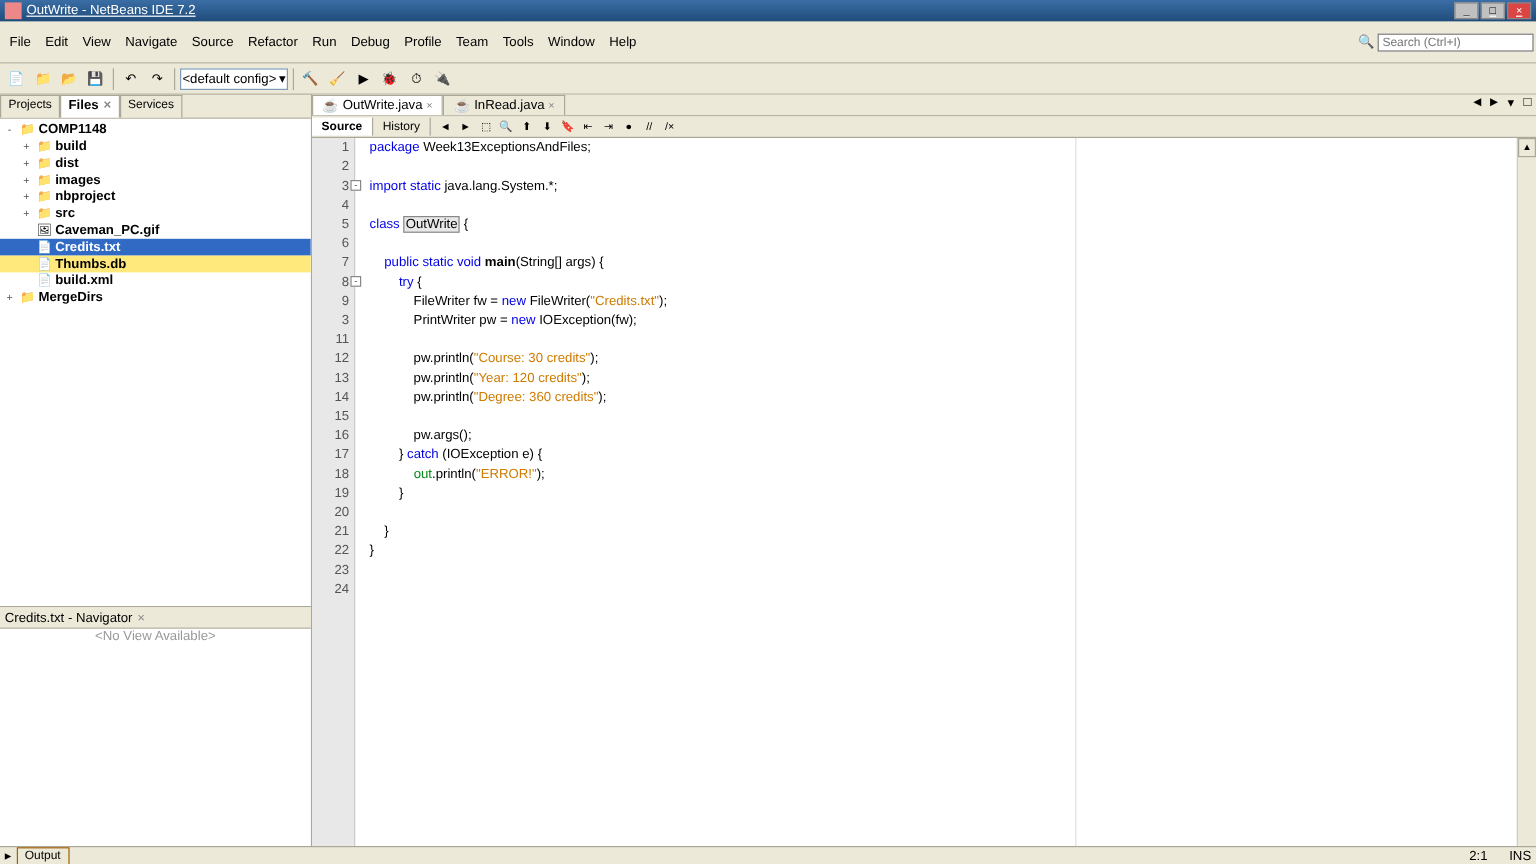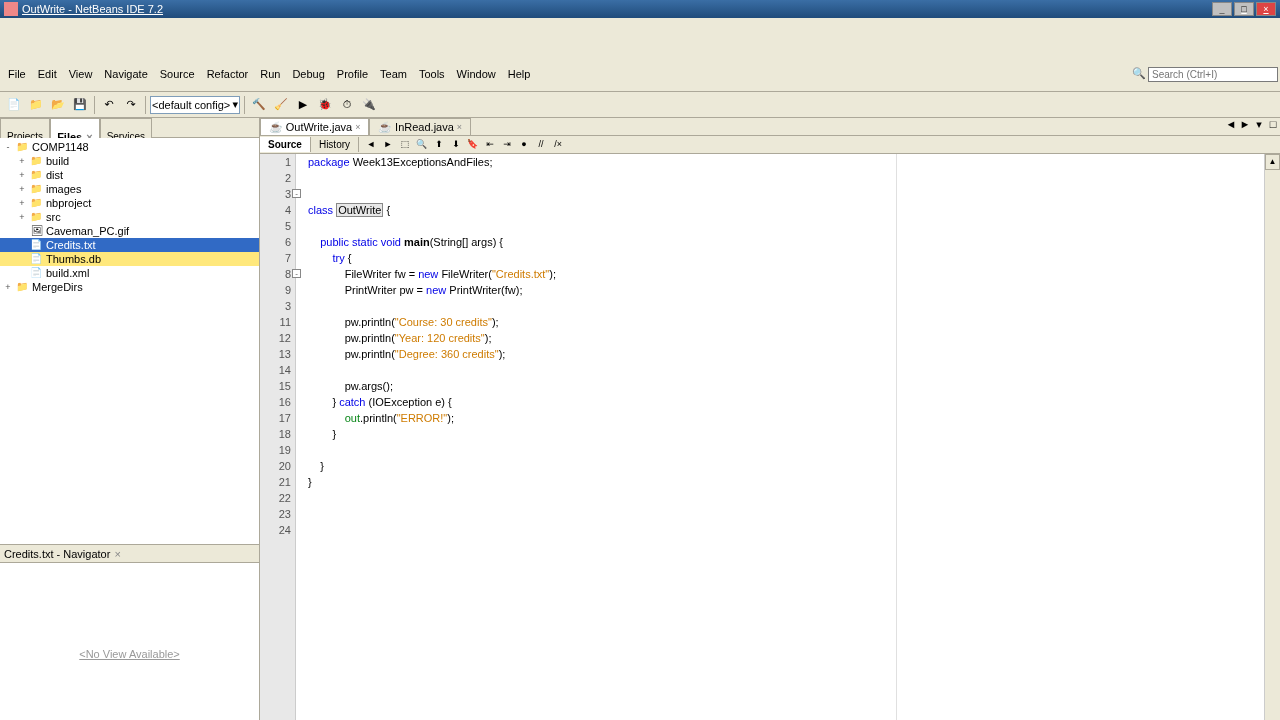--- a/index.html
+++ b/index.html
@@ -5,51 +5,51 @@
 * { margin:0; padding:0; box-sizing:border-box; font-family:Tahoma,Arial,sans-serif; font-size:11px; }
 body { background:#ece9d8; width:1280px; height:720px; overflow:hidden; user-select:none; }
 
 .titlebar { height:18px; background:linear-gradient(#3a6ea5,#1f4b7a); color:#fff; display:flex; align-items:center; padding:0 4px; font-size:10px;text-decoration:underline; }
 .titlebar .icon { width:14px; height:14px; background:#e88; margin-right:4px; }
 .titlebar .spacer { flex:1; }
 .titlebar .winbtns { display:flex; gap:2px; }
 .titlebar .winbtn { width:20px; height:14px; background:#c0c0c0; border:1px solid #888; text-align:center; line-height:12px; font-size:9px; color:#000; cursor:pointer; }
 .titlebar .winbtn.close { background:#d44; color:#fff; }
 
-.menubar { height:18px; background:#ece9d8; display:flex; align-items:center; padding:17px 2px; border-bottom:1px solid #aca899;margin-top:39px; }
+.menubar { height:18px; background:#ece9d8; display:flex; align-items:center; padding:17px 2px; border-bottom:1px solid #aca899; }
 .menubar .mitem { padding:1px 6px; font-size:11px; cursor:pointer; }
 .menubar .spacer { flex:1; }
 .menubar .search { width:130px; height:15px; border:1px solid #7a7a7a; background:#fff; padding:0 3px; font-size:10px; }
 .menubar .search-ico { width:14px; height:14px; text-align:center; margin-right:2px; }
 
 .toolbar { height:26px; background:#ece9d8; border-bottom:1px solid #aca899; display:flex; align-items:center; padding:0 4px; gap:2px; }
 .tbtn { width:20px; height:20px; border:1px solid transparent; display:flex; align-items:center; justify-content:center; cursor:pointer; }
 .tsep { width:1px; height:18px; background:#aca899; margin:0 2px; }
 .tcombo { width:90px; height:18px; border:1px solid #7f9db9; background:#fff; font-size:10px; padding:0 1px; display:flex; align-items:center; justify-content:space-between; }
 
 .main { display:flex; height:calc(720px - 18px - 18px - 26px - 16px - 16px); }
 .leftcol { width:260px; display:flex; flex-direction:column; border-right:1px solid #aca899; }
 .lefttabs { height:20px; background:#ece9d8; display:flex; border-bottom:1px solid #aca899; }
-.lefttab { padding:12px 6px; border:1px solid #aca899; border-bottom:none; background:#ece9d8; cursor:pointer; font-size:10px;text-align:center; }
+.lefttab { padding:2px 6px; border:1px solid #aca899; border-bottom:none; background:#ece9d8; cursor:pointer; font-size:10px;text-align:center; }
 .lefttab.active { background:#fff; font-weight:bold; }
 .lefttab .x { margin-left:4px; color:#888; }
 
 .tree { flex:1; background:#fff; overflow:auto; padding:2px 0; }
 .tnode { display:flex; align-items:center; height:14px; padding-left:2px; cursor:pointer; white-space:nowrap; }
 .tnode.sel { background:#316ac5; color:#fff; }
 .tnode.hl { background:#ffe87c; }
 .tind { display:inline-block; width:14px; }
 .texp { width:12px; text-align:center; font-size:9px; color:#555; }
 .tico { width:14px; height:12px; margin:0 2px; display:inline-block; text-align:center; font-size:10px; }
-.tlbl { font-size:11px; }
+.tlbl { font-size:11px;font-weight:bold; }
 
 .navpanel { height:200px; border-top:1px solid #aca899; display:flex; flex-direction:column; }
 .navhdr { height:18px; background:#ece9d8; border-bottom:1px solid #aca899; display:flex; align-items:center; padding:0 4px; font-size:10px; }
 .navhdr .x { margin-left:4px; color:#888; cursor:pointer; }
-.navbody { flex:1; background:#fff; display:flex; align-items:center; justify-content:center; color:#999; font-size:10px;text-decoration:underline; }
+.navbody { flex:1; background:#fff; display:flex; justify-content:center; color:#999; font-size:10px; }
 
 .editor { flex:1; display:flex; flex-direction:column; background:#fff; }
 .edtabs { height:18px; background:#ece9d8; display:flex; border-bottom:1px solid #aca899; }
 .edtab { padding:2px 8px; border:1px solid #aca899; border-bottom:none; background:#ece9d8; cursor:pointer; font-size:10px; display:flex; align-items:center; gap:3px; }
 .edtab.active { background:#fff; }
 .edtab .x { color:#888; font-size:9px; }
 .edtabs .spacer { flex:1; }
 .edtabs .ctrl { width:14px; text-align:center; cursor:pointer; }
 
 .srcbar { height:18px; background:#ece9d8; border-bottom:1px solid #aca899; display:flex; align-items:center; }
@@ -279,27 +279,28 @@
           <div class="gline">20</div>
           <div class="gline">21</div>
           <div class="gline">22</div>
           <div class="gline">23</div>
           <div class="gline">24</div>
         </div>
       <div class="code" id="code">
         <div class="margin80"></div>
       <div class="cline"><span class="kw">package </span><span>Week13ExceptionsAndFiles;</span></div>
           <div class="cline"></div>
+          <div class="cline"><span class="kw">import static </span><span>java.lang.System.*;</span></div>
           <div class="cline"></div>
           <div class="cline"><span class="kw">class </span><span class="hl-box">OutWrite</span><span> {</span></div>
           <div class="cline"></div>
           <div class="cline"><span>    </span><span class="kw">public static void </span><span class="mth">main</span><span>(String[] args) {</span></div>
           <div class="cline"><span>        </span><span class="kw">try </span><span>{</span></div>
           <div class="cline"><span>            FileWriter fw = </span><span class="kw">new </span><span>FileWriter(</span><span class="str">"Credits.txt"</span><span>);</span></div>
-          <div class="cline"><span>            PrintWriter pw = </span><span class="kw">new </span><span>PrintWriter(fw);</span></div>
+          <div class="cline"><span>            PrintWriter pw = </span><span class="kw">new </span><span>IOException(fw);</span></div>
           <div class="cline"></div>
           <div class="cline"><span>            pw.println(</span><span class="str">"Course: 30 credits"</span><span>);</span></div>
           <div class="cline"><span>            pw.println(</span><span class="str">"Year: 120 credits"</span><span>);</span></div>
           <div class="cline"><span>            pw.println(</span><span class="str">"Degree: 360 credits"</span><span>);</span></div>
           <div class="cline"></div>
           <div class="cline"><span>            pw.args();</span></div>
           <div class="cline"><span>        } </span><span class="kw">catch </span><span>(IOException e) {</span></div>
           <div class="cline"><span>            </span><span class="fld">out</span><span>.println(</span><span class="str">"ERROR!"</span><span>);</span></div>
           <div class="cline"><span>        }</span></div>
           <div class="cline"></div>

